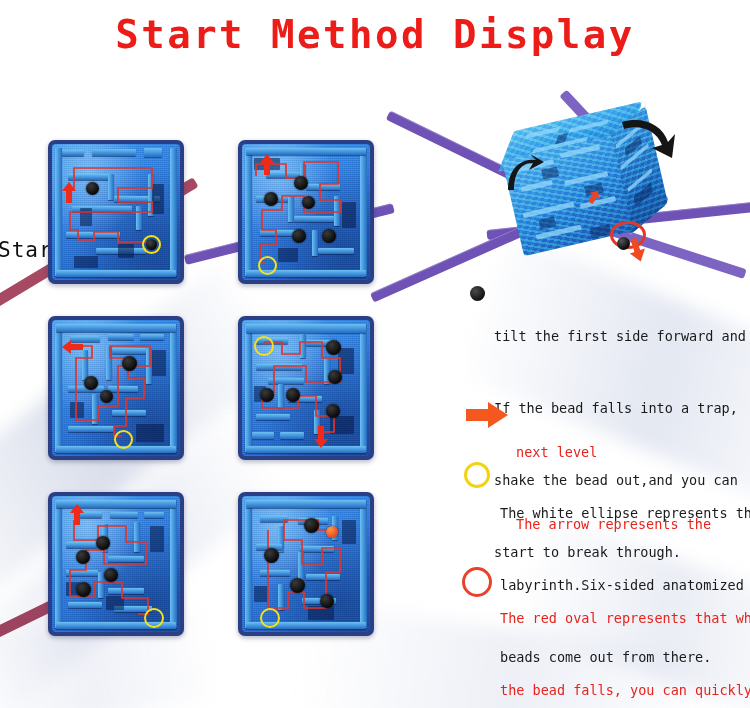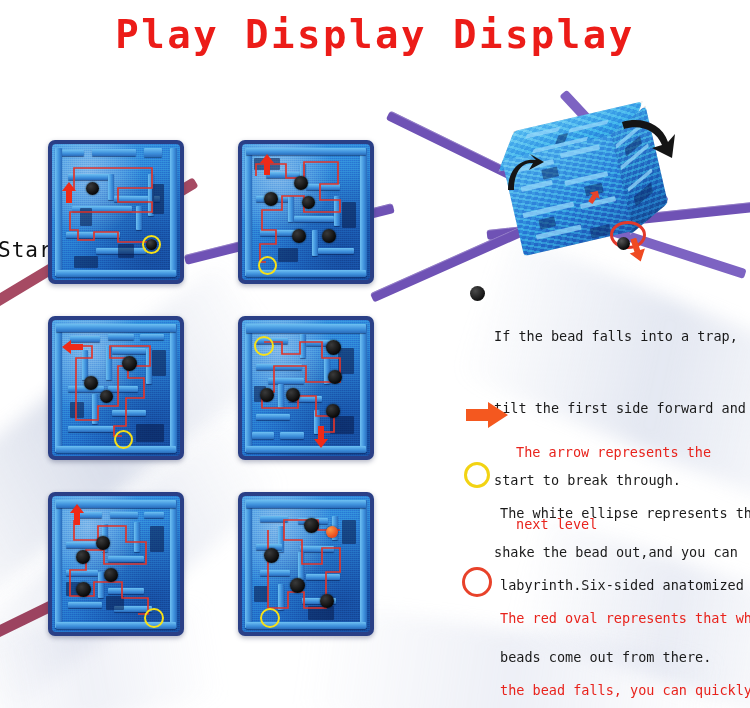--- a/index.html
+++ b/index.html
@@ -162,21 +162,21 @@
     <div class="bar magenta" style="left:-10px;top:300px;width:240px;height:11px;transform:rotate(-31deg);transform-origin:left center;"></div>
     <div class="bar magenta2" style="left:-30px;top:640px;width:170px;height:11px;transform:rotate(-26deg);transform-origin:left center;"></div>
     <div class="bar purple" style="left:185px;top:255px;width:215px;height:10px;transform:rotate(-14deg);transform-origin:left center;"></div>
     <div class="bar purple" style="left:388px;top:110px;width:210px;height:10px;transform:rotate(26deg);transform-origin:left center;"></div>
     <div class="bar purple2" style="left:563px;top:88px;width:150px;height:10px;transform:rotate(47deg);transform-origin:left center;"></div>
     <div class="bar purple" style="left:487px;top:230px;width:270px;height:10px;transform:rotate(-6deg);transform-origin:left center;"></div>
     <div class="bar purple" style="left:372px;top:293px;width:260px;height:10px;transform:rotate(-24deg);transform-origin:left center;"></div>
     <div class="bar purple2" style="left:612px;top:226px;width:140px;height:10px;transform:rotate(18deg);transform-origin:left center;"></div>
   </div>
 
-  <div id="title">Play Display Display</div>
+  <div id="title">Start Method Display</div>
 
   <div id="start-label">Start</div>
 
   <div class="panel" style="left:48px;top:140px;">
     <div class="panel-inner">
       <div class="grain"></div>
       <div class="wall" style="left:6px;top:6px;width:26px;height:6px;"></div>
       <div class="wall" style="left:40px;top:5px;width:44px;height:7px;"></div>
       <div class="wall" style="left:92px;top:4px;width:18px;height:9px;"></div>
       <div class="wall v" style="left:3px;top:4px;width:7px;height:128px;"></div>
@@ -435,34 +435,34 @@
     <div id="cube-bead"></div>
 
     <svg id="cube-drop-arrow" viewBox="0 0 18 24">
       <path d="M6,0 L12,0 L12,13 L17,13 L9,24 L1,13 L6,13 Z" fill="#ef4a22" transform="rotate(-18 9 12)"></path>
     </svg>
   </div>
 
   <div class="legend-item" style="left:470px;top:282px;width:280px;">
     <div class="marker dot-black" style="position:absolute;left:0px;top:4px;"></div>
     <div class="legend-text lt-black" style="position:absolute;left:24px;top:-6px;">
+      <div>tilt the first side forward and</div>
       <div>If the bead falls into a trap,</div>
-      <div>tilt the first side forward and</div>
+      <div>shake the bead out,and you can</div>
       <div>start to break through.</div>
-      <div>shake the bead out,and you can</div>
     </div>
   </div>
 
   <div class="legend-item" style="left:466px;top:400px;width:280px;">
     <svg class="marker arrow-legend" style="position:absolute;left:0px;top:2px;" viewBox="0 0 42 26">
       <path d="M0,7 L22,7 L22,0 L42,13 L22,26 L22,19 L0,19 Z" fill="#f4581f"></path>
     </svg>
     <div class="legend-text lt-red" style="position:absolute;left:50px;top:-8px;">
+      <div>next level</div>
       <div>The arrow represents the</div>
-      <div>next level</div>
     </div>
   </div>
 
   <div class="legend-item" style="left:464px;top:459px;width:290px;">
     <div class="marker ring-y-big" style="position:absolute;left:0px;top:3px;"></div>
     <div class="legend-text lt-black" style="position:absolute;left:36px;top:-6px;">
       <div>The white ellipse represents the</div>
       <div>labyrinth.Six-sided anatomized</div>
       <div>beads come out from there.</div>
     </div>

